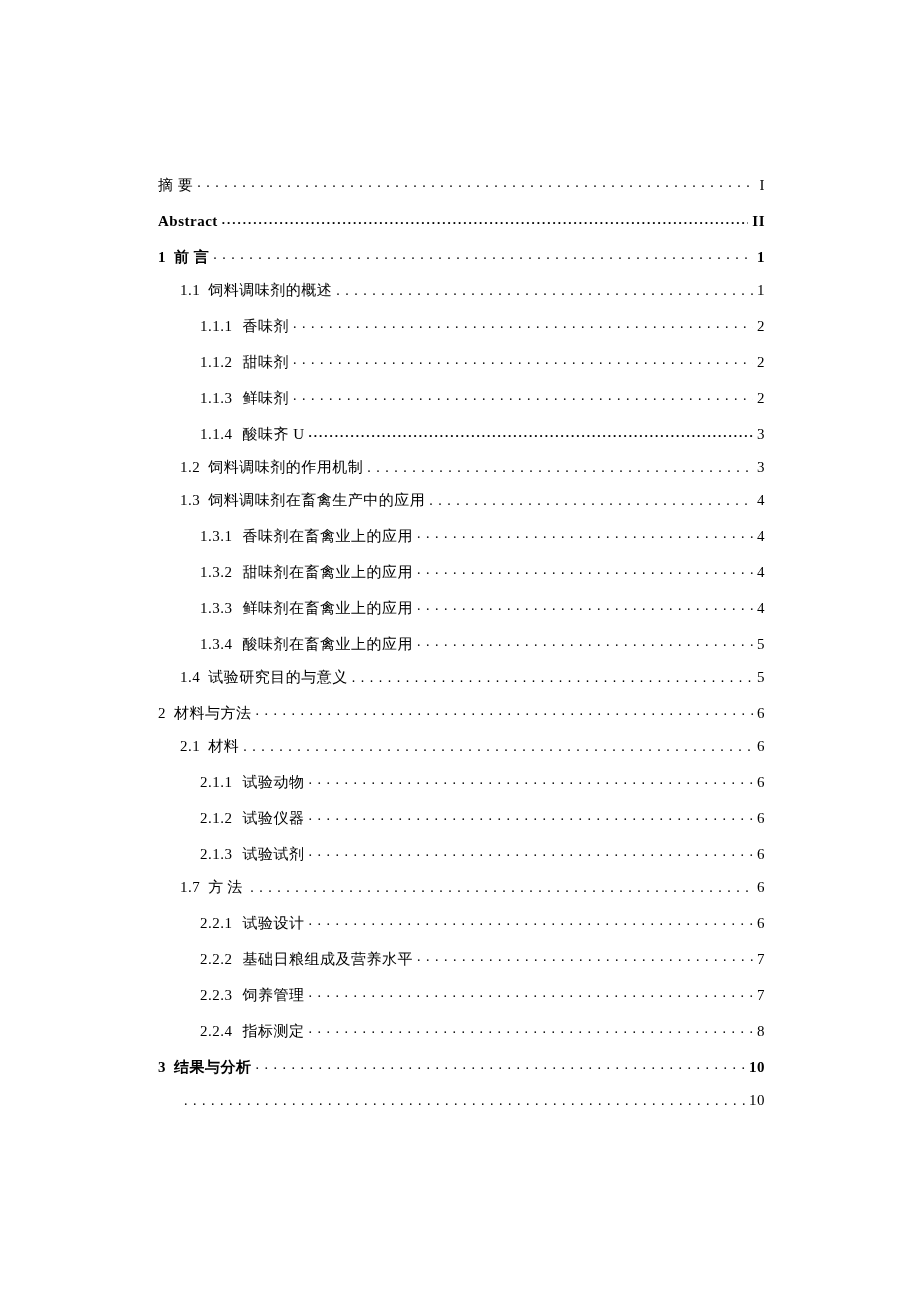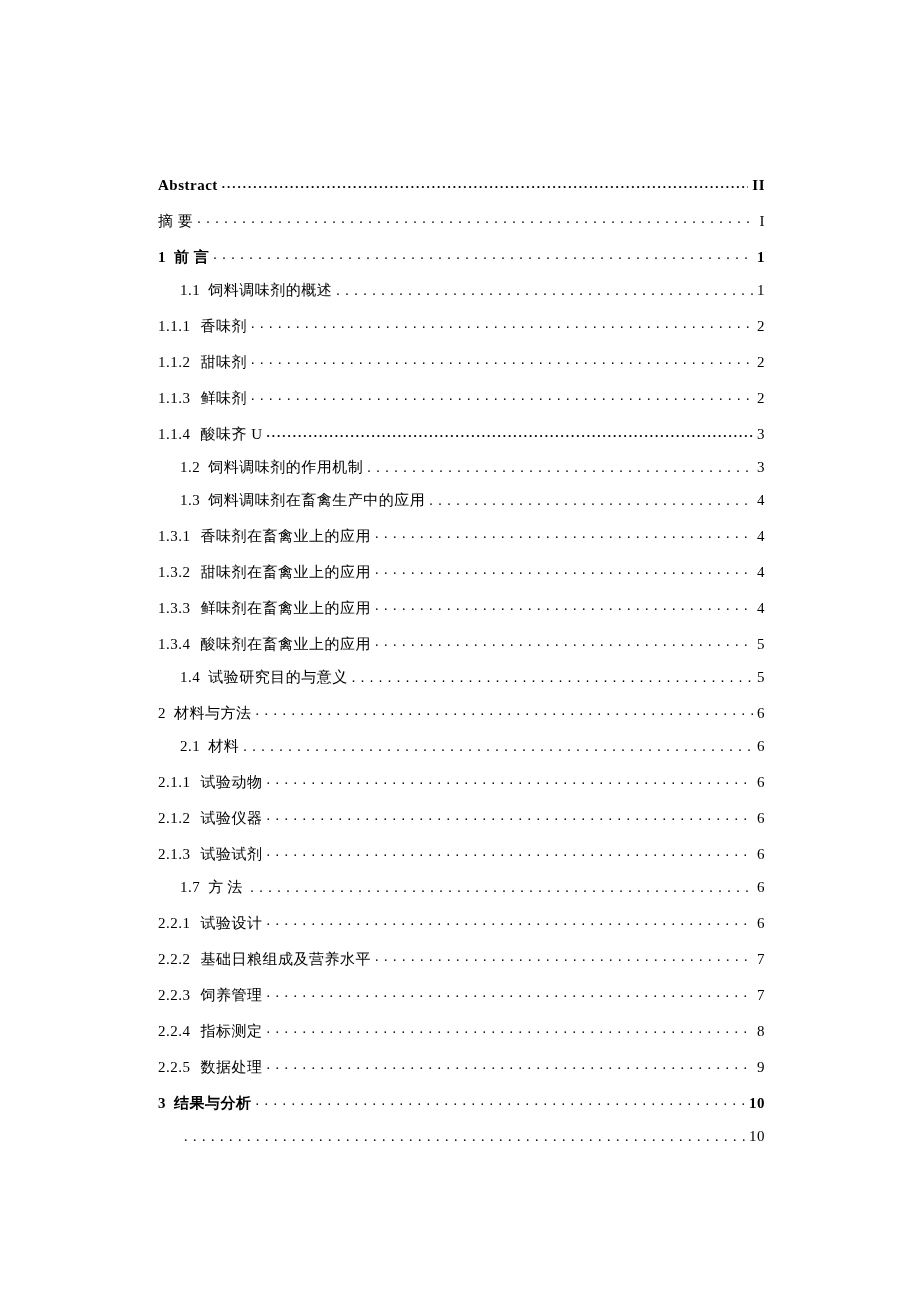--- a/index.html
+++ b/index.html
@@ -18,21 +18,21 @@
       display: flex;
       align-items: baseline;
       white-space: nowrap;
       font-size: 15px;
       line-height: 1.0;
       margin-bottom: 18px;
       letter-spacing: 0.5px;
     }
     .toc-entry.level-0 { margin-left: 0; }
     .toc-entry.level-1 { margin-left: 22px; align-items: center; }
-    .toc-entry.level-2 { }
+    .toc-entry.level-2 { margin-left: 42px; }
     .toc-entry .label {
       flex: 0 0 auto;
     }
     .toc-entry .title-text {
       flex: 0 0 auto;
     }
     .toc-entry .leader {
       flex: 1 1 auto;
       overflow: hidden;
       position: relative;
@@ -74,31 +74,31 @@
       font-size: 15px;
     }
     .spaced {
       letter-spacing: 4px;
     }
   </style>
 </head>
 <body>
 
 <div class="page" id="toc-container">
+    <div class="toc-entry level-0">
+      <span class="label"><span class="title-text">摘 要</span></span>
+      <span class="leader"></span>
+      <span class="page-no">I</span>
+    </div>
     <div class="toc-entry level-0 bold-leader">
       <span class="label"><span class="title-text bold abstract-en">Abstract</span></span>
       <span class="leader"></span>
       <span class="page-no bold">II</span>
     </div>
     <div class="toc-entry level-0">
-      <span class="label"><span class="title-text">摘 要</span></span>
-      <span class="leader"></span>
-      <span class="page-no">I</span>
-    </div>
-    <div class="toc-entry level-0">
       <span class="label"><span class="num bold">1</span><span class="title-text bold">前 言</span></span>
       <span class="leader"></span>
       <span class="page-no bold">1</span>
     </div>
     <div class="toc-entry level-1">
       <span class="label"><span class="num">1.1</span><span class="title-text">饲料调味剂的概述</span></span>
       <span class="leader"></span>
       <span class="page-no">1</span>
     </div>
     <div class="toc-entry level-2">
@@ -198,25 +198,20 @@
     </div>
     <div class="toc-entry level-2">
       <span class="label"><span class="num-l2">2.2.3</span><span class="title-text">饲养管理</span></span>
       <span class="leader"></span>
       <span class="page-no">7</span>
     </div>
     <div class="toc-entry level-2">
       <span class="label"><span class="num-l2">2.2.4</span><span class="title-text">指标测定</span></span>
       <span class="leader"></span>
       <span class="page-no">8</span>
-    </div>
-    <div class="toc-entry level-2">
-      <span class="label"><span class="num-l2">2.2.5</span><span class="title-text">数据处理</span></span>
-      <span class="leader"></span>
-      <span class="page-no">9</span>
     </div>
     <div class="toc-entry level-0">
       <span class="label"><span class="num bold">3</span><span class="title-text bold">结果与分析</span></span>
       <span class="leader"></span>
       <span class="page-no bold">10</span>
     </div>
     <div class="toc-entry level-1">
       <span class="leader"></span>
       <span class="page-no">10</span>
     </div>

